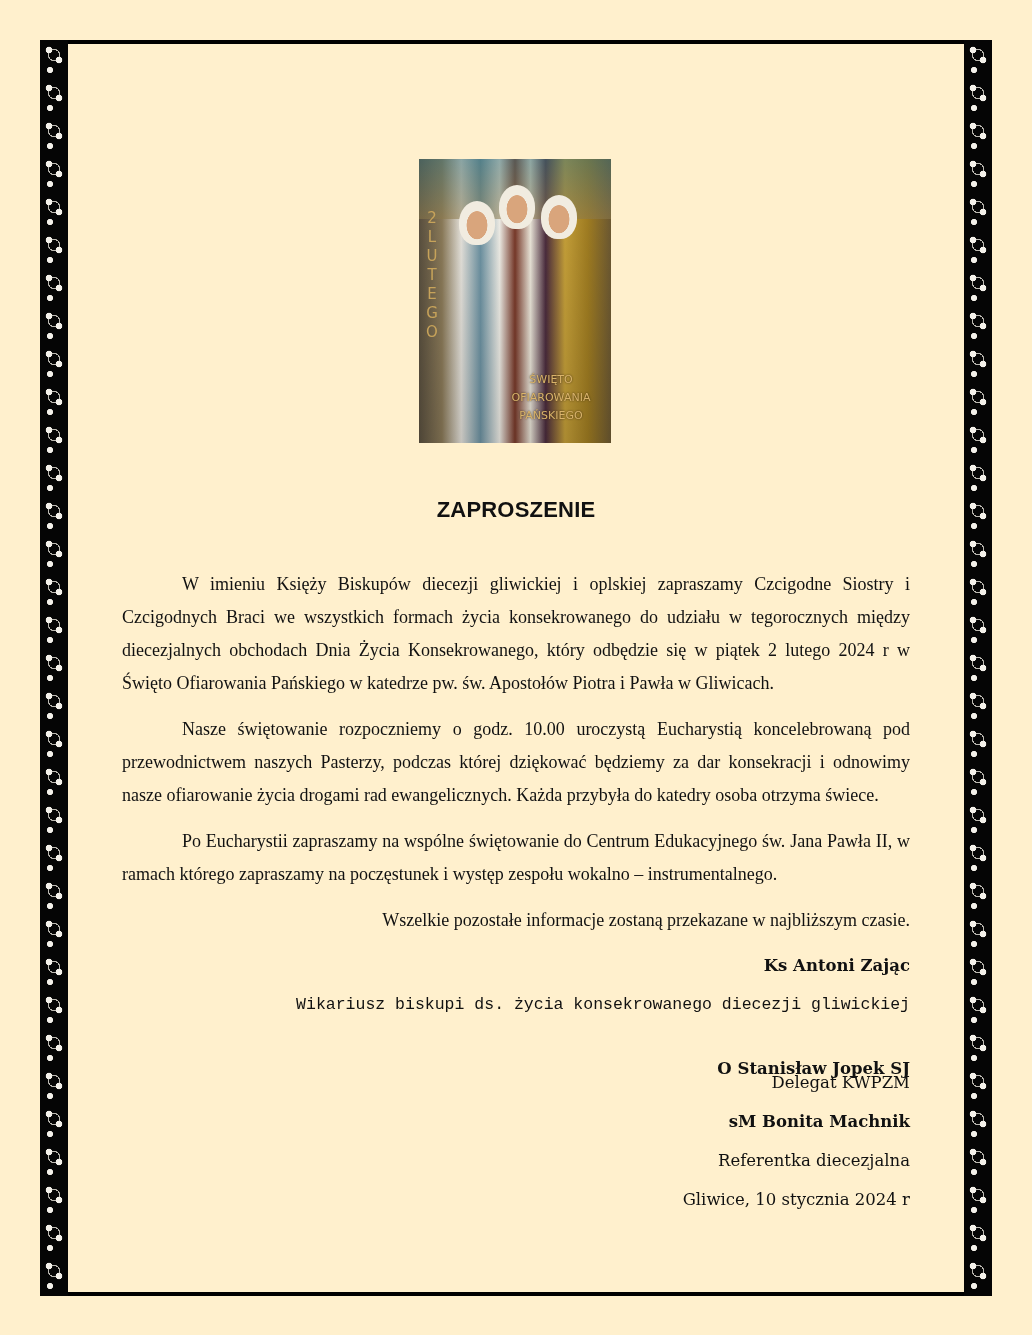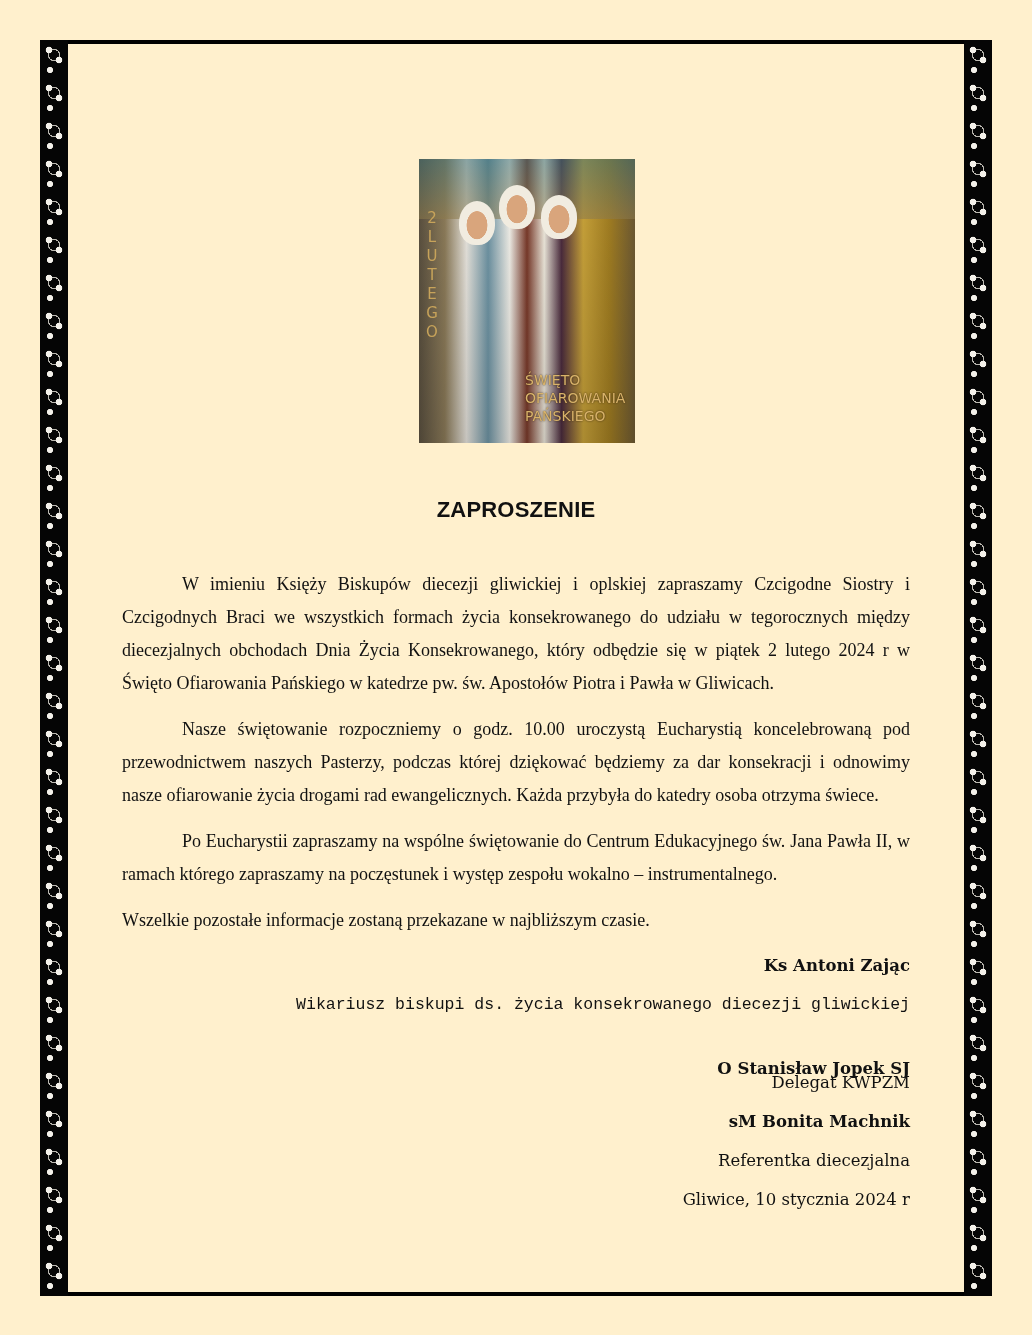--- a/index.html
+++ b/index.html
@@ -31,21 +31,21 @@
         radial-gradient(circle at 14px 15px, transparent 5px, #bdbab2 5px, #bdbab2 6px, transparent 6.2px);
       background-size:28px 38px;
       background-repeat:repeat-y;
     }
     .vine.left { left:40px; }
     .vine.right { left:964px; }
 
     .picture {
       position:absolute;
       left:419px; top:159px;
-      width:216px; height:284px;
+      width:192px; height:284px;
       background:
         linear-gradient(180deg, rgba(40,60,60,0.0) 0%, rgba(0,0,0,0.15) 100%),
         linear-gradient(90deg, #5b5140 0%, #8d7c5a 12%, #e9e6df 22%, #6f95a5 32%, #f3f1ea 42%, #7a3a2a 50%, #efeadd 58%, #4c2c3e 66%, #c9a33a 76%, #a37f22 88%, #6e5a33 100%);
       overflow:hidden;
     }
     .picture .sky {
       position:absolute; left:0; top:0; width:100%; height:60px;
       background:linear-gradient(180deg,#3d6f74,#8c7a4c);
       opacity:0.55;
     }
@@ -60,23 +60,23 @@
       position:absolute; left:6px; top:50px;
       width:14px;
       font-family:"DejaVu Sans", sans-serif;
       font-size:15px; line-height:19px;
       color:#c7a35a;
       text-align:center;
       word-break:break-all;
     }
     .feast {
       position:absolute; right:10px; bottom:18px;
-      width:100px; 
+      width:100px; text-align:center;
       font-family:"DejaVu Sans", sans-serif;
-      font-size:14px; line-height:18px;
+      font-size:11px; line-height:18px;
       color:#d9b36a;
       text-shadow:0 0 2px #3a2a10;
     }
 
     .title {
       position:absolute; left:0; top:497px; width:1032px;
       text-align:center;
       font-family:Liberation Sans, sans-serif;
       font-weight:bold;
       font-size:22px;
@@ -84,21 +84,21 @@
     }
     .content {
       position:absolute; left:122px; top:568px; width:788px;
       font-size:18px; line-height:33px;
     }
     .para {
       text-align:justify;
       text-indent:60px;
       margin:0 0 13px 0;
     }
-    .para.noindent { text-indent:0; text-align:left; }
+    .para.noindent { text-indent:0; text-align:right; }
     .sig {
       position:absolute; left:122px; width:788px; text-align:right;
       font-family:"DejaVu Serif", serif;
       font-size:16.5px;
     }
     .sig.bold { font-weight:bold; }
   </style>
 </head>
 <body>
 

